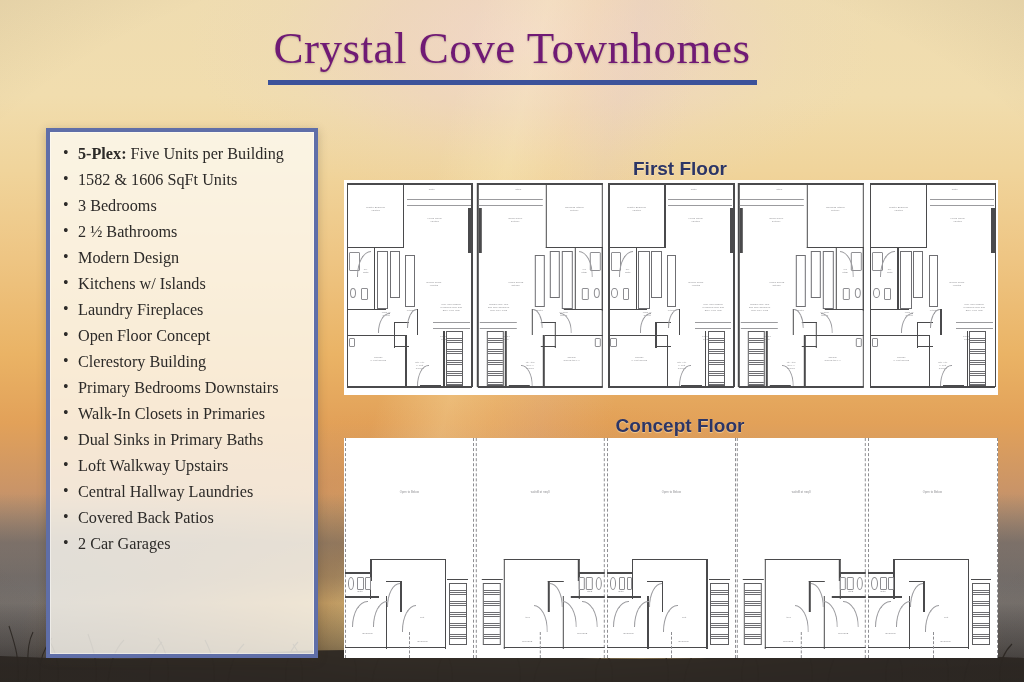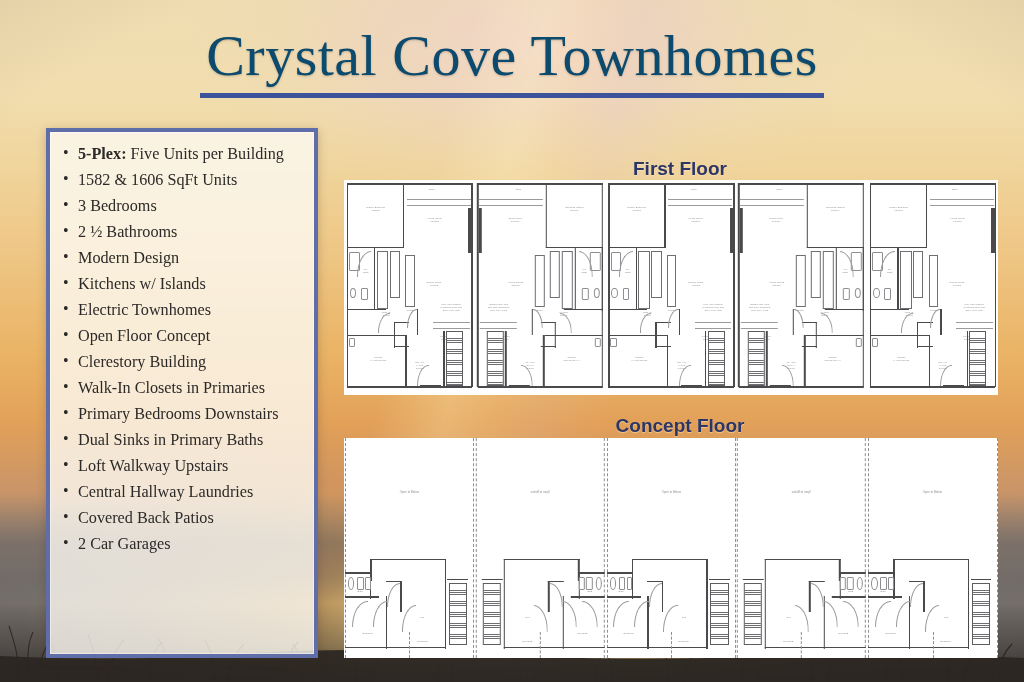--- a/index.html
+++ b/index.html
@@ -76,23 +76,23 @@
   }
 
   
   #headline {
     position:absolute; left:0; right:0; top:26px;
     text-align:center; z-index:6;
   }
   #headline .title {
     display:inline-block;
     font-family:"Liberation Serif", serif;
-    font-size:58px;
+    font-size:45px;
     line-height:1.02;
-    color:#0c4a6e;
+    color:#701a75;
     letter-spacing:.5px;
     white-space:nowrap;
     padding:0 6px 8px 6px;
     border-bottom:5px solid #3c529a;
     text-shadow:0 1px 2px rgba(80,70,50,.28);
   }
 
   
   #features {
     position:absolute; left:46px; top:128px;
@@ -248,25 +248,25 @@
 </div>
 
 <div id="features">
   <ul>
     <li><b>5-Plex:</b><span> Five Units per Building</span></li>
     <li><span>1582 &amp; 1606 SqFt Units</span></li>
     <li><span>3 Bedrooms</span></li>
     <li><span>2 ½ Bathrooms</span></li>
     <li><span>Modern Design</span></li>
     <li><span>Kitchens w/ Islands</span></li>
-    <li><span>Electric Townhomes</span></li>
+    <li><span>Laundry Fireplaces</span></li>
     <li><span>Open Floor Concept</span></li>
     <li><span>Clerestory Building</span></li>
+    <li><span>Primary Bedrooms Downstairs</span></li>
     <li><span>Walk-In Closets in Primaries</span></li>
-    <li><span>Primary Bedrooms Downstairs</span></li>
     <li><span>Dual Sinks in Primary Baths</span></li>
     <li><span>Loft Walkway Upstairs</span></li>
     <li><span>Central Hallway Laundries</span></li>
     <li><span>Covered Back Patios</span></li>
     <li><span>2 Car Garages</span></li>
   </ul>
 </div>
 
 <div class="fp-heading" id="h-first">First Floor</div>
 <div class="fp-heading" id="h-second">Concept Floor</div>

